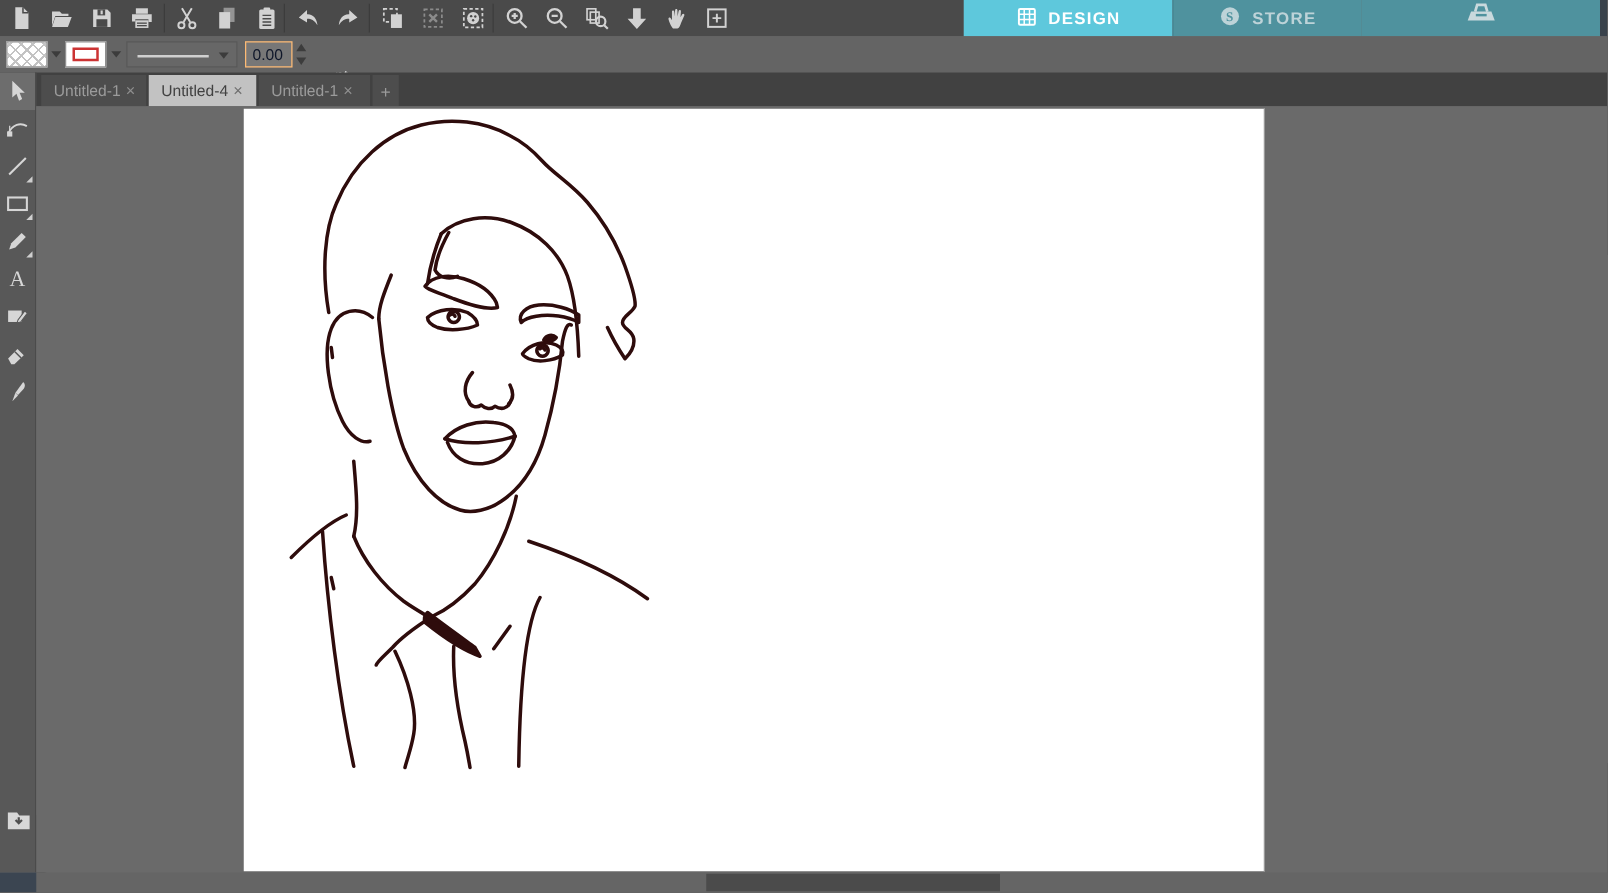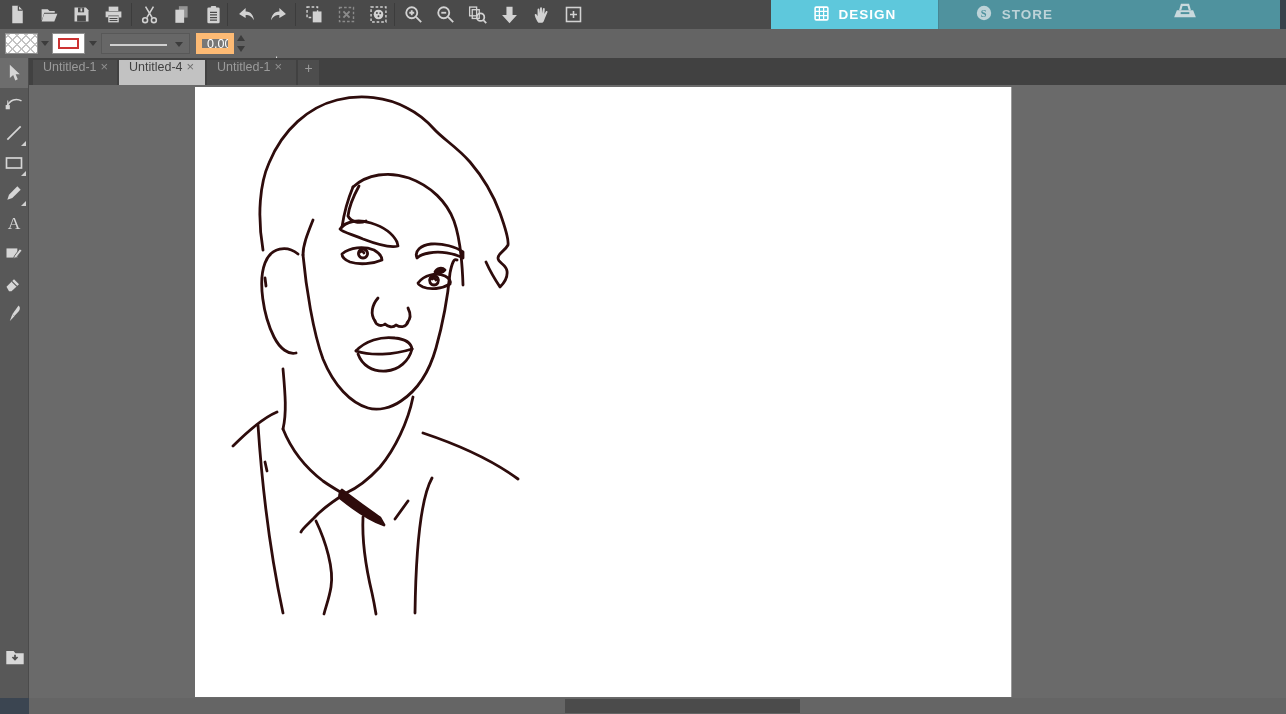--- a/index.html
+++ b/index.html
@@ -22,30 +22,30 @@
   .options-bar{position:absolute;left:0;top:29px;width:1286px;height:29px;background:#646464;}
   .swatch{position:absolute;top:4px;width:33px;height:21px;background:#fff;border:1px solid #8f8f8f;box-sizing:border-box;}
   .swatch.fill-none{background:
      repeating-linear-gradient(45deg,#c3c3c3 0 1.4px,transparent 1.4px 6.5px),
      repeating-linear-gradient(-45deg,#c3c3c3 0 1.4px,transparent 1.4px 6.5px),#fff;}
   .swatch .line-rect{position:absolute;left:5px;top:4px;right:5px;bottom:4px;border:2px solid #cc3333;}
   .dd-arrow{position:absolute;top:12px;width:0;height:0;border-left:4px solid transparent;border-right:4px solid transparent;border-top:5px solid #3c3c3c;}
   .style-dd{position:absolute;left:101px;top:4px;width:89px;height:21px;border:1px solid #585858;box-sizing:border-box;background:#676767;}
   .style-dd .preview{position:absolute;left:8px;right:22px;top:10px;height:1.6px;background:#d0d0d0;}
   .style-dd .dd-arrow{right:6px;top:8px;position:absolute;}
-  .width-input{position:absolute;left:196px;top:4px;width:38px;height:21px;background:#777777;border:6px solid #fdba74;
-     color:#ffffff;font-size:12.5px;font-family:"Liberation Sans",sans-serif;text-align:left;padding:0 0 0 5px;box-sizing:border-box;}
+  .width-input{position:absolute;left:196px;top:4px;width:38px;height:21px;background:#777777;border:1px solid #fdba74;
+     color:#0f172a;font-size:12.5px;font-family:"Liberation Sans",sans-serif;text-align:left;padding:0 0 0 5px;box-sizing:border-box;}
   .spinner{position:absolute;left:237px;top:5px;width:10px;height:19px;}
   .spinner .up{position:absolute;left:0;top:1px;width:0;height:0;border-left:4.5px solid transparent;border-right:4.5px solid transparent;border-bottom:6px solid #3c3c3c;}
   .spinner .down{position:absolute;left:0;bottom:1px;width:0;height:0;border-left:4.5px solid transparent;border-right:4.5px solid transparent;border-top:6px solid #3c3c3c;}
   .unit-label{position:absolute;left:254px;top:25px;color:#e8e8e8;font-size:12.5px;padding-left:14px;}
   
   .doc-tabbar{position:absolute;left:0;top:58px;width:1286px;height:27px;background:#414141;}
   .doc-tab{position:absolute;top:2px;height:25px;background:#4d4d4d;color:#9b9b9b;font-size:12.5px;
-           display:flex;align-items:flex-start;padding:0 8px 0 10px;gap:4px;box-sizing:border-box;}
+           display:flex;align-items:center;padding:0 8px 0 10px;gap:4px;box-sizing:border-box;}
   .doc-tab.active{background:#c2c2c2;color:#414141;}
   .doc-tab .close{font-size:13px;color:#8f8f8f;line-height:1;}
   .doc-tab.active .close{color:#6f6f6f;}
   .doc-tab.newtab{justify-content:center;padding:0;color:#9b9b9b;font-size:14px;}
   
   .sidebar{position:absolute;left:0;top:58px;width:29px;bottom:16px;background:#585858;border-right:1px solid #4b4b4b;box-sizing:border-box;}
   .tool-cell{position:relative;width:28px;height:30px;display:flex;align-items:center;justify-content:center;color:#d6d6d6;}
   .tool-cell.active{background:#6d6d6d;}
   .tool-cell .flyout{position:absolute;right:2px;bottom:2px;width:0;height:0;border-left:5px solid transparent;border-bottom:5px solid #cfcfcf;}
   .sb-bottom{position:absolute;left:2px;bottom:28px;width:25px;height:23px;color:#d8d8d8;display:flex;align-items:center;justify-content:center;}

